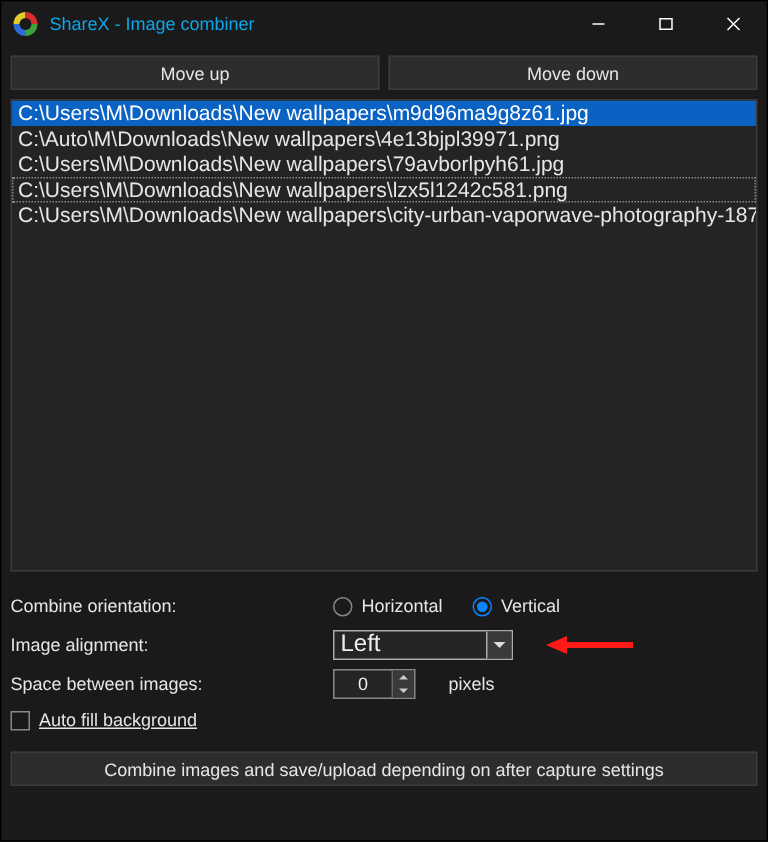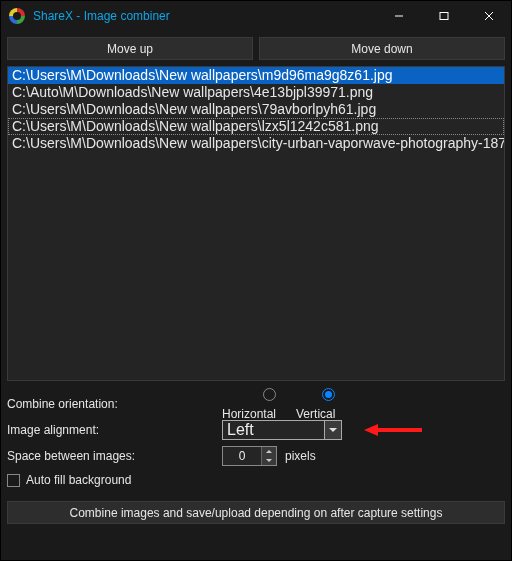--- a/index.html
+++ b/index.html
@@ -18,42 +18,42 @@
 
 .listbox { margin: 0 6px; height: 315px; background: #242424; border: 1px solid #3a3a3a; overflow: hidden; }
 .listrow { color: #e6e6e6; font-size: 14px; padding: 1px 4px; white-space: nowrap; line-height: 15px; }
 .listrow.sel { background: #0a63c2; color: #fff; }
 .listrow.foc { outline: 1px dotted #888; outline-offset: -1px; }
 
 .form { padding: 10px 6px 6px 6px; color: #e6e6e6; font-size: 12px; }
 .formrow { display: flex; align-items: center; height: 26px; }
 .formrow .lbl { width: 215px; }
 .radiogrp { display: flex; gap: 20px; align-items: center; }
-.radio { display: flex; align-items: flex-end; gap: 6px; flex-direction: column; }
+.radio { display: flex; align-items: center; gap: 6px; }
 .radio .rb { width: 13px; height: 13px; border: 1px solid #888; border-radius: 50%; background: #1a1a1a; position: relative; }
 .radio .rb.checked { border-color: #0a84ff; }
 .radio .rb.checked::after { content:""; position:absolute; inset:2px; background:#0a84ff; border-radius:50%; }
 
 .combo { display: flex; width: 120px; height: 20px; border: 1px solid #aaa; background: #252525; }
 .combo .cval { flex:1; padding: 0 4px; font-size: 16px; display:flex; align-items:center; color:#eee; }
 .combo .cbtn { width: 17px; background: #3a3a3a; border-left: 1px solid #aaa; display:flex; align-items:center; justify-content:center; }
 .combo .cbtn::after { content:""; border-left:4px solid transparent; border-right:4px solid transparent; border-top:4px solid #ddd; }
 
 .arrow { margin-left: 22px; position: relative; }
 .arrow svg { display:block; }
 
 .spin { display:flex; width:55px; height:20px; border:1px solid #888; background:#252525; }
 .spin .sval { flex:1; text-align:center; font-size:12px; color:#eee; display:flex; align-items:center; justify-content:center; }
 .spin .sbtns { width:15px; display:flex; flex-direction:column; border-left:1px solid #666; }
 .spin .sbtn { flex:1; background:#3a3a3a; display:flex; align-items:center; justify-content:center; }
 .spin .sbtn.up::after { content:""; border-left:3px solid transparent; border-right:3px solid transparent; border-bottom:3px solid #ccc; }
 .spin .sbtn.down::after { content:""; border-left:3px solid transparent; border-right:3px solid transparent; border-top:3px solid #ccc; }
-.unit { margin-left: 8px; }
+.unit { margin-left: 22px; }
 
-.check { display:flex; align-items:center; gap:6px; margin-top:4px; }
+.check { display:flex; align-items:center; gap:6px; margin-top:4px;text-decoration:underline; }
 .check .cb { width:13px; height:13px; border:1px solid #888; background:#1a1a1a; }
 
 .submit { margin: 8px 6px 6px 6px; }
 .submit .btn { width:100%; flex:none; }
 
 #file-list { display:block; }
 </style>
 </head>
 <body>
 

